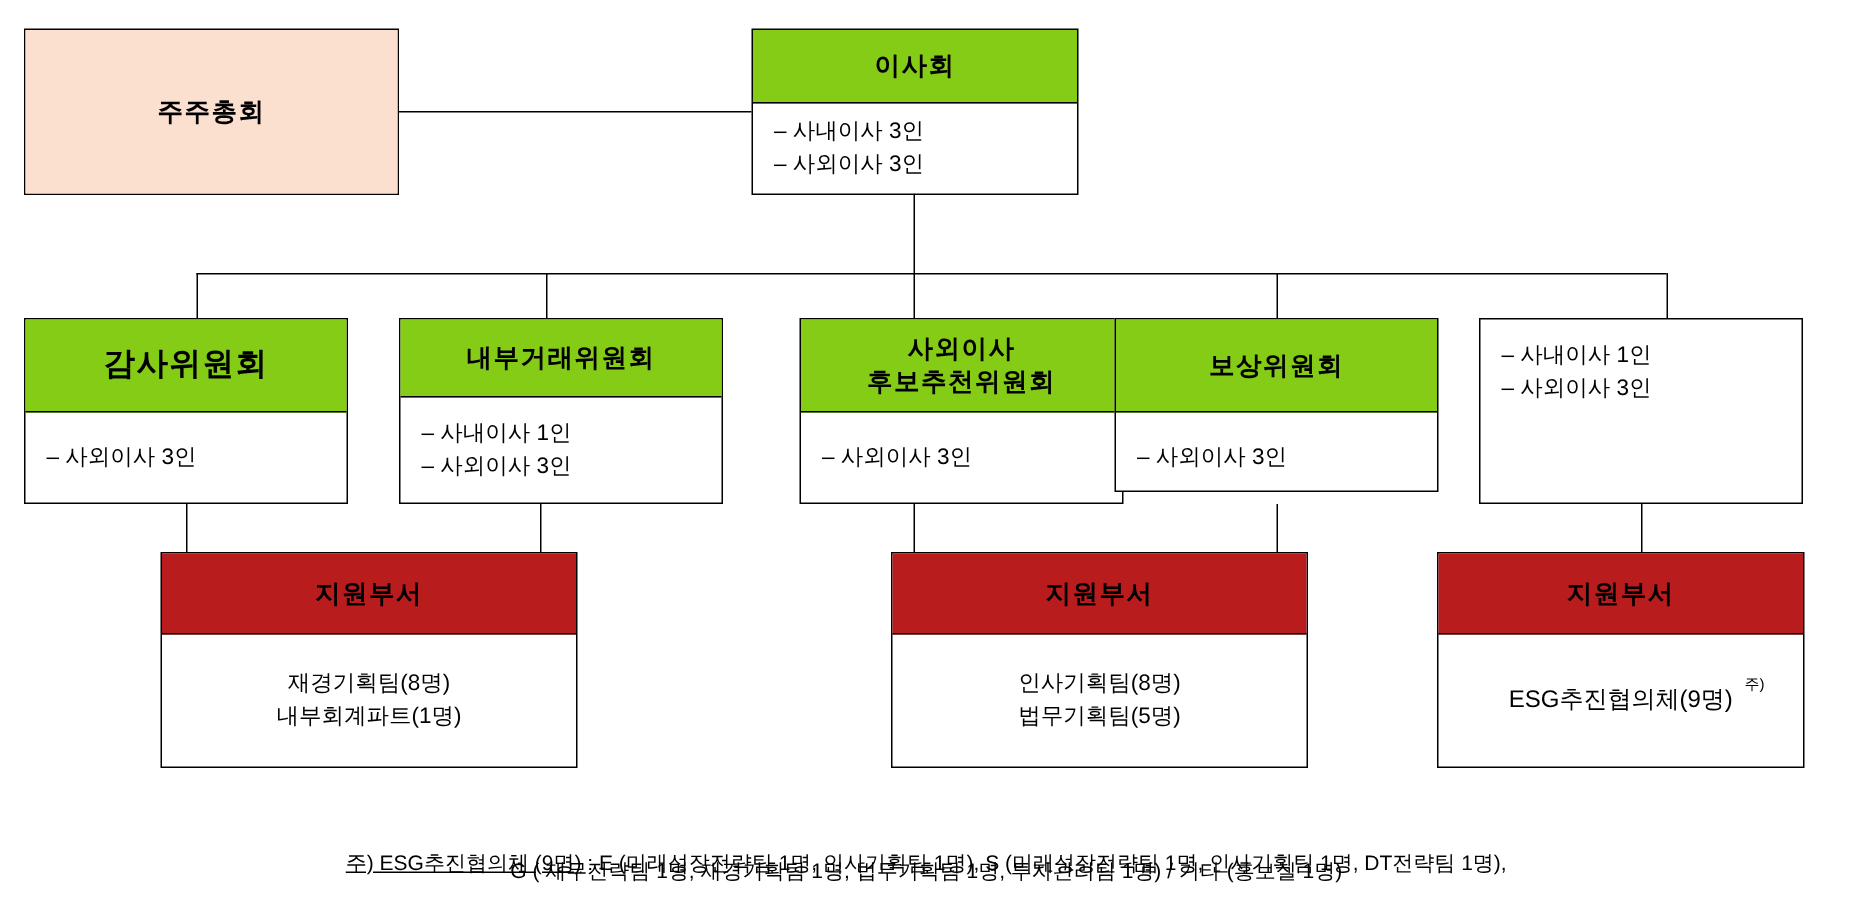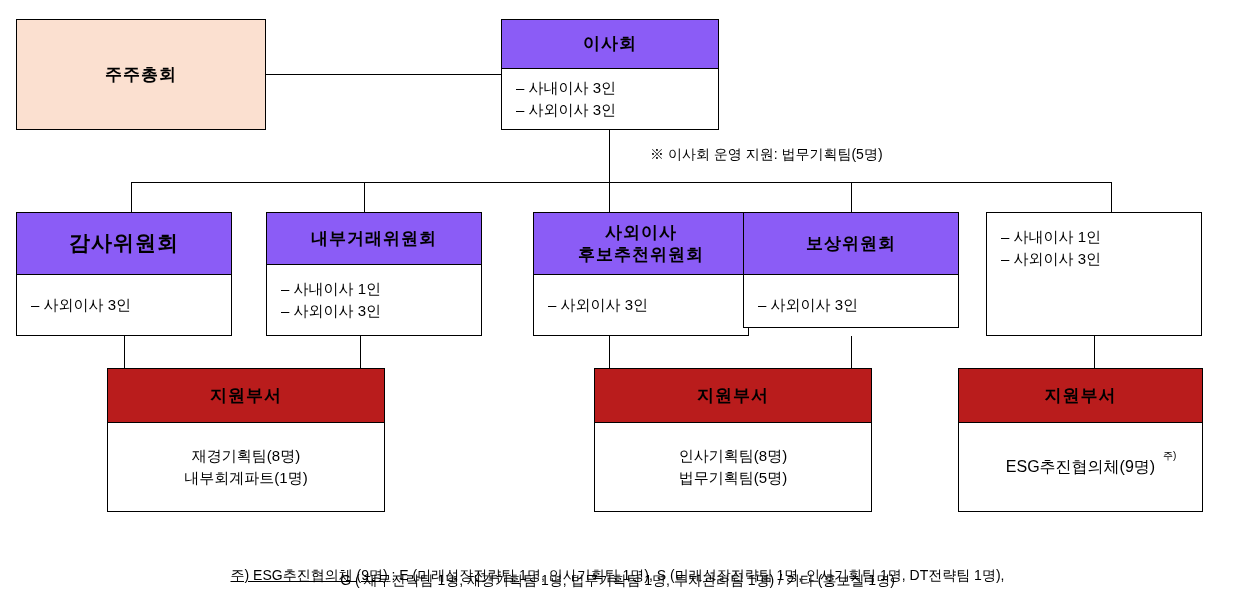--- a/index.html
+++ b/index.html
@@ -49,21 +49,21 @@
   }
   .body.left {
     align-items: flex-start;
     padding-left: 14px;
     text-align: center;
   }
   .body.center {
     align-items: center;
     text-align: center;
   }
-  .blue .hdr { background: #8b5cf6; }
+  .blue .hdr { background: #84cc16; }
   .grey .hdr { background: #b91c1c; }
   .peach { background: #fbe0d0; }
   .peach .hdr { background: #fbe0d0; }
 
   .line {
     position: absolute;
     background: #000000;
   }
   .note {
     position: absolute;
@@ -98,21 +98,20 @@
   <div class="node blue" style="left:501px; top:19px; width:218px; height:111px;">
     <div class="hdr" style="height:49px; font-size:17px;">이사회</div>
     <div class="body left" style="height:60px; font-size:15px;">– 사내이사 3인
 – 사외이사 3인</div>
   </div>
 
   <div class="line" style="left:266px; top:74px; width:235px; height:1px;"></div>
 
   <div class="line" style="left:609px; top:130px; width:1px; height:52px;"></div>
 
-  <div class="note" style="left:650px; top:146px; font-size:14px;">※ 이사회 운영 지원: 법무기획팀(5명)</div>
 
   <div class="line" style="left:131px; top:182px; width:980px; height:1px;"></div>
 
   <div class="line" style="left:131px; top:182px; width:1px; height:30px;"></div>
   <div class="line" style="left:364px; top:182px; width:1px; height:30px;"></div>
   <div class="line" style="left:609px; top:182px; width:1px; height:30px;"></div>
   <div class="line" style="left:851px; top:182px; width:1px; height:30px;"></div>
   <div class="line" style="left:1111px; top:182px; width:1px; height:30px;"></div>
 
   <div class="node blue" style="left:16px; top:212px; width:216px; height:124px;">

